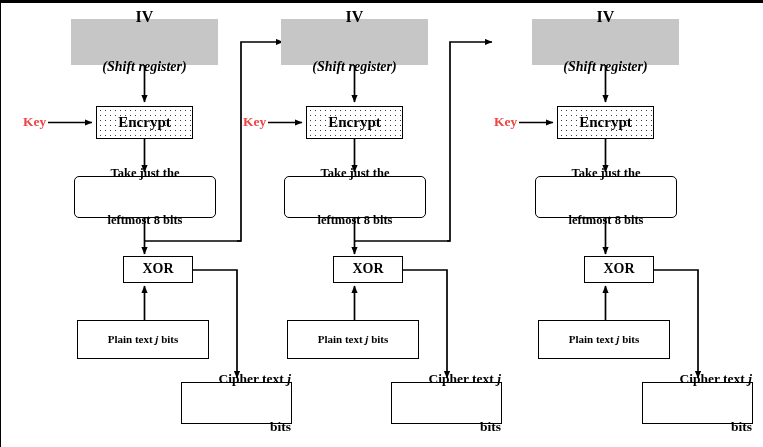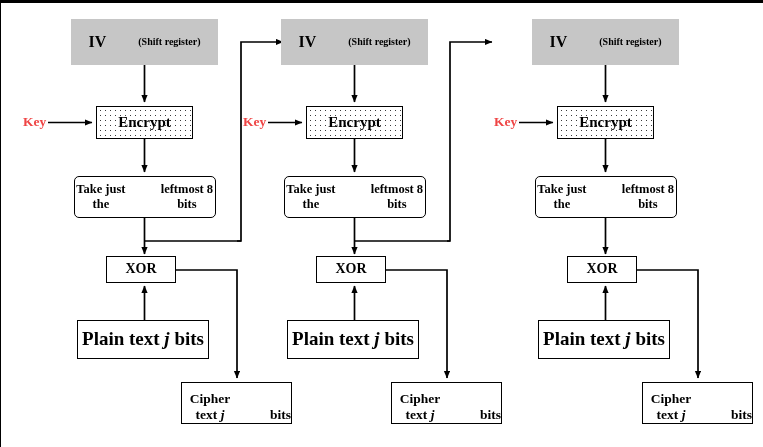--- a/index.html
+++ b/index.html
@@ -23,63 +23,64 @@
     left: 0;
     top: 0;
     width: 763px;
     height: 447px;
     pointer-events: none;
   }
   .node {
     position: absolute;
     box-sizing: border-box;
     display: flex;
-    flex-direction: row;
+    flex-direction: column;
     align-items: center;
     justify-content: center;
     text-align: center;
     font-weight: bold;
     color: #000000;
     line-height: 1.18;
     gap: 32px;
   }
   .node-iv {
     background: #c6c6c6;
     border: none;
     font-size: 15px;
   }
   .node-iv .l1 { font-size: 16px; }
-  .node-iv .l2 { font-size: 10px; }
+  .node-iv .l2 { font-size: 14px; font-style: italic; }
 
   .node-encrypt {
     border: 1.5px solid #000000;
     font-size: 15px;
     background-color: #ffffff;
     background-image: radial-gradient(#3a3a3a 0.7px, transparent 0.8px);
     background-size: 5px 5px;
     background-position: 1px 1px;
   }
   .node-xor {
     border: 1.5px solid #000000;
     font-size: 14px;
     background-color: #ffffff;
     background-image: radial-gradient(#3a3a3a 0.6px, transparent 0.7px);
     background-size: 4px 4px;
     background-position: 1px 1px;
+    margin-left: 17px;
   }
   .node-take {
     border: 1.5px solid #000000;
     border-radius: 5px;
     background: #ffffff;
     font-size: 12.5px;
   }
   .node-plain {
     border: 1.5px solid #000000;
     background: #ffffff;
-    font-size: 19px;
+    font-size: 11px;
   }
   .node-cipher {
     border: 1.5px solid #000000;
     background: #ffffff;
     font-size: 13.5px;
     align-items: flex-end;
   }
   .key-label {
     position: absolute;
     font-size: 13.5px;

